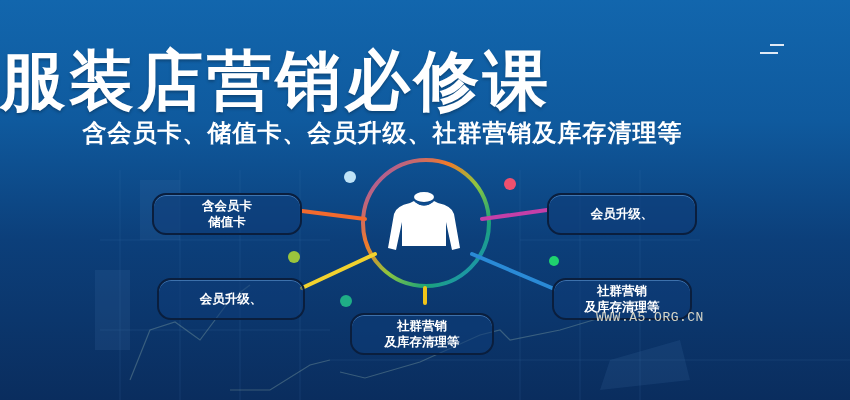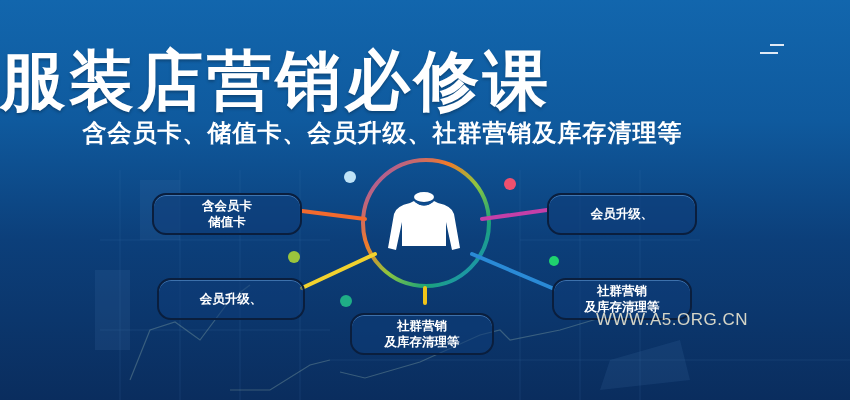--- a/index.html
+++ b/index.html
@@ -21,22 +21,22 @@
   .deco { position:absolute; height:2px; background:#dfe9f5; }
   svg.diagram { position:absolute; left:0; top:0; }
   .box {
     position:absolute; border:2px solid #0a1e3d; border-radius:14px;
     background: rgba(14,60,120,0.55);
     box-shadow: inset 0 1px 0 rgba(120,180,240,0.45);
     color:#fff; font-weight:bold; font-size:12.5px; text-align:center; line-height:16px;
     display:flex; flex-direction:column; justify-content:center; align-items:center;
   }
   .watermark {
-    position:absolute; left:596px; top:310px; color:#e7e3cf; font-size:17px;
-    letter-spacing:0.5px; font-family:Liberation Sans, sans-serif; opacity:0.92;
+    position:absolute; left:596px; top:310px; color:#e7e3cf; font-size:13px;
+    letter-spacing:0.5px; font-family:Liberation Mono, monospace; opacity:0.92;
   }
 </style>
 </head>
 <body>
 
 <div class="banner">
 
   <svg class="grid" width="850" height="400">
     <g stroke="#4a7fb8" stroke-opacity="0.18" stroke-width="1" fill="none">
       <line x1="120" y1="170" x2="120" y2="400"></line>

